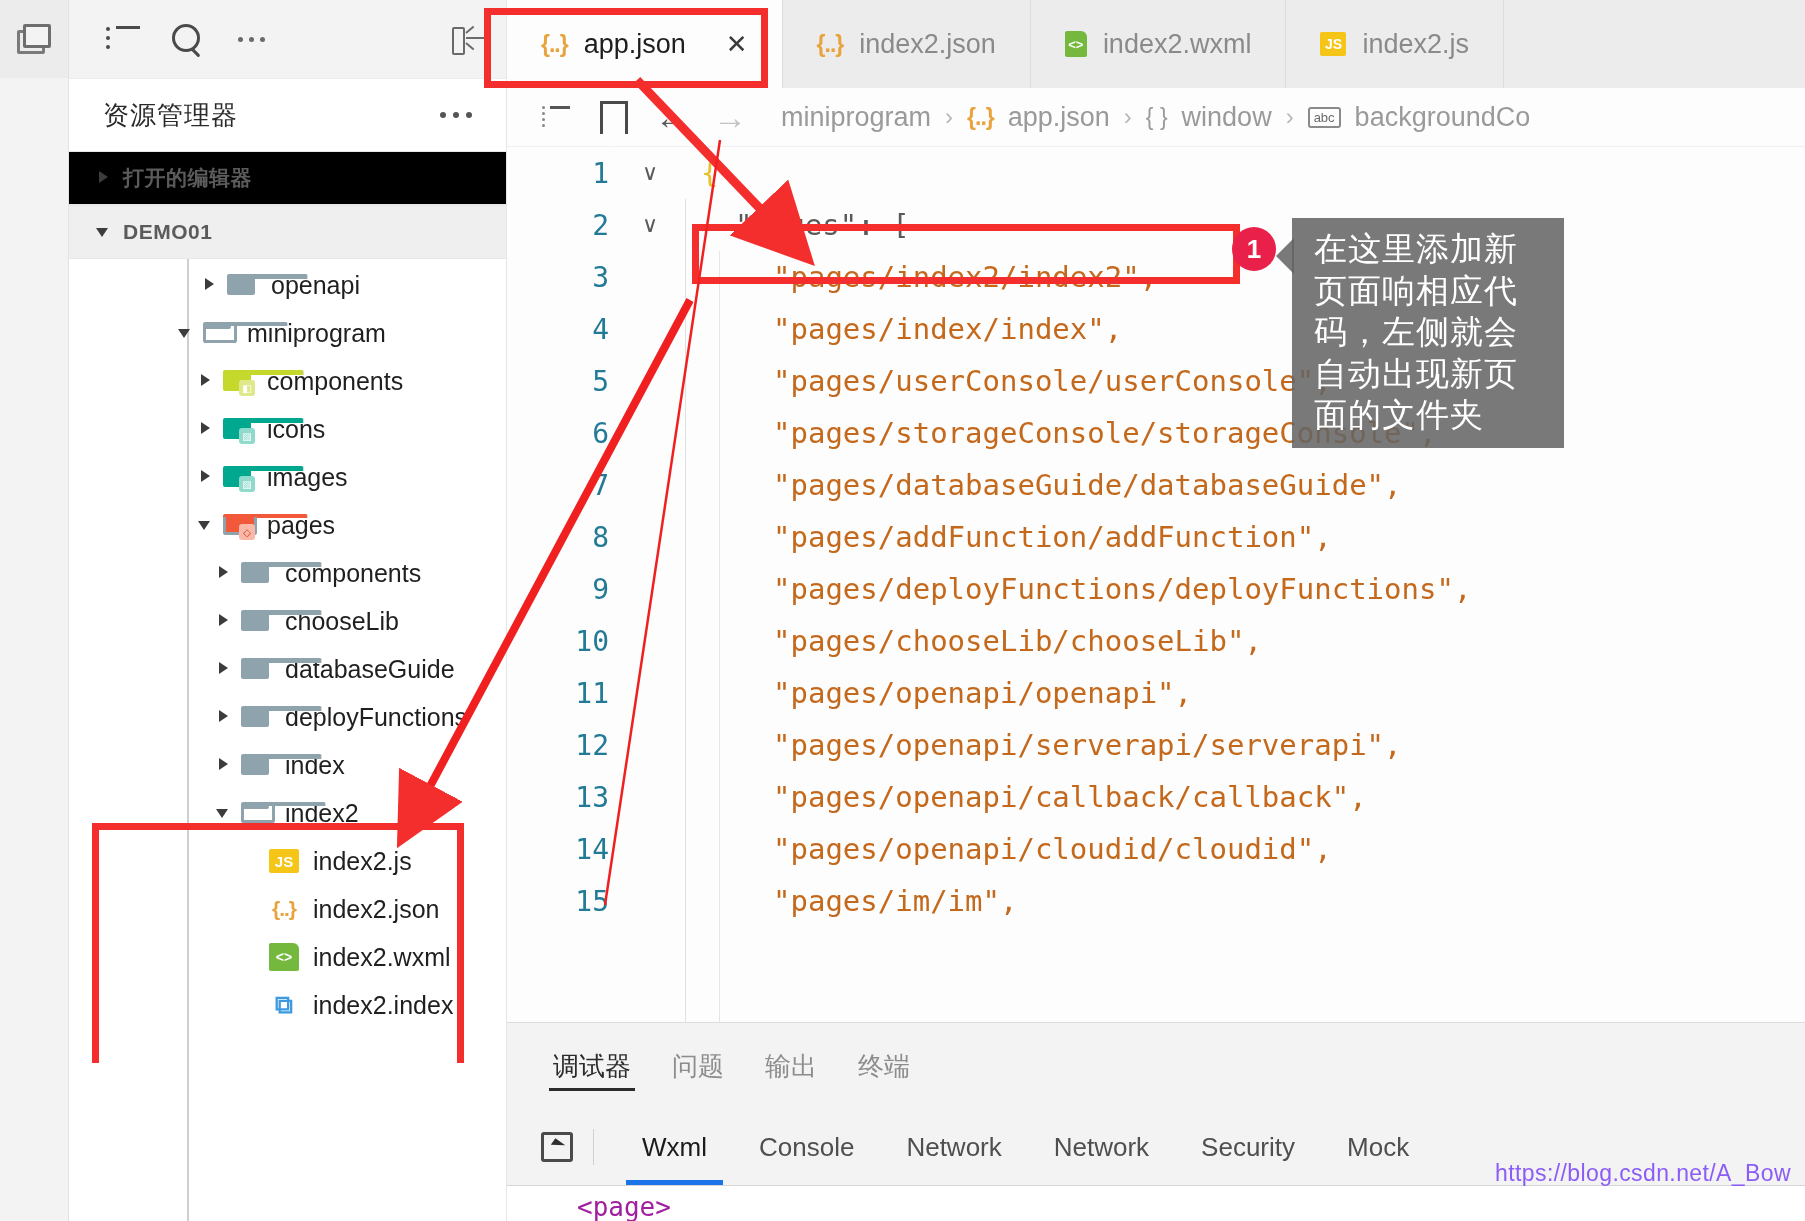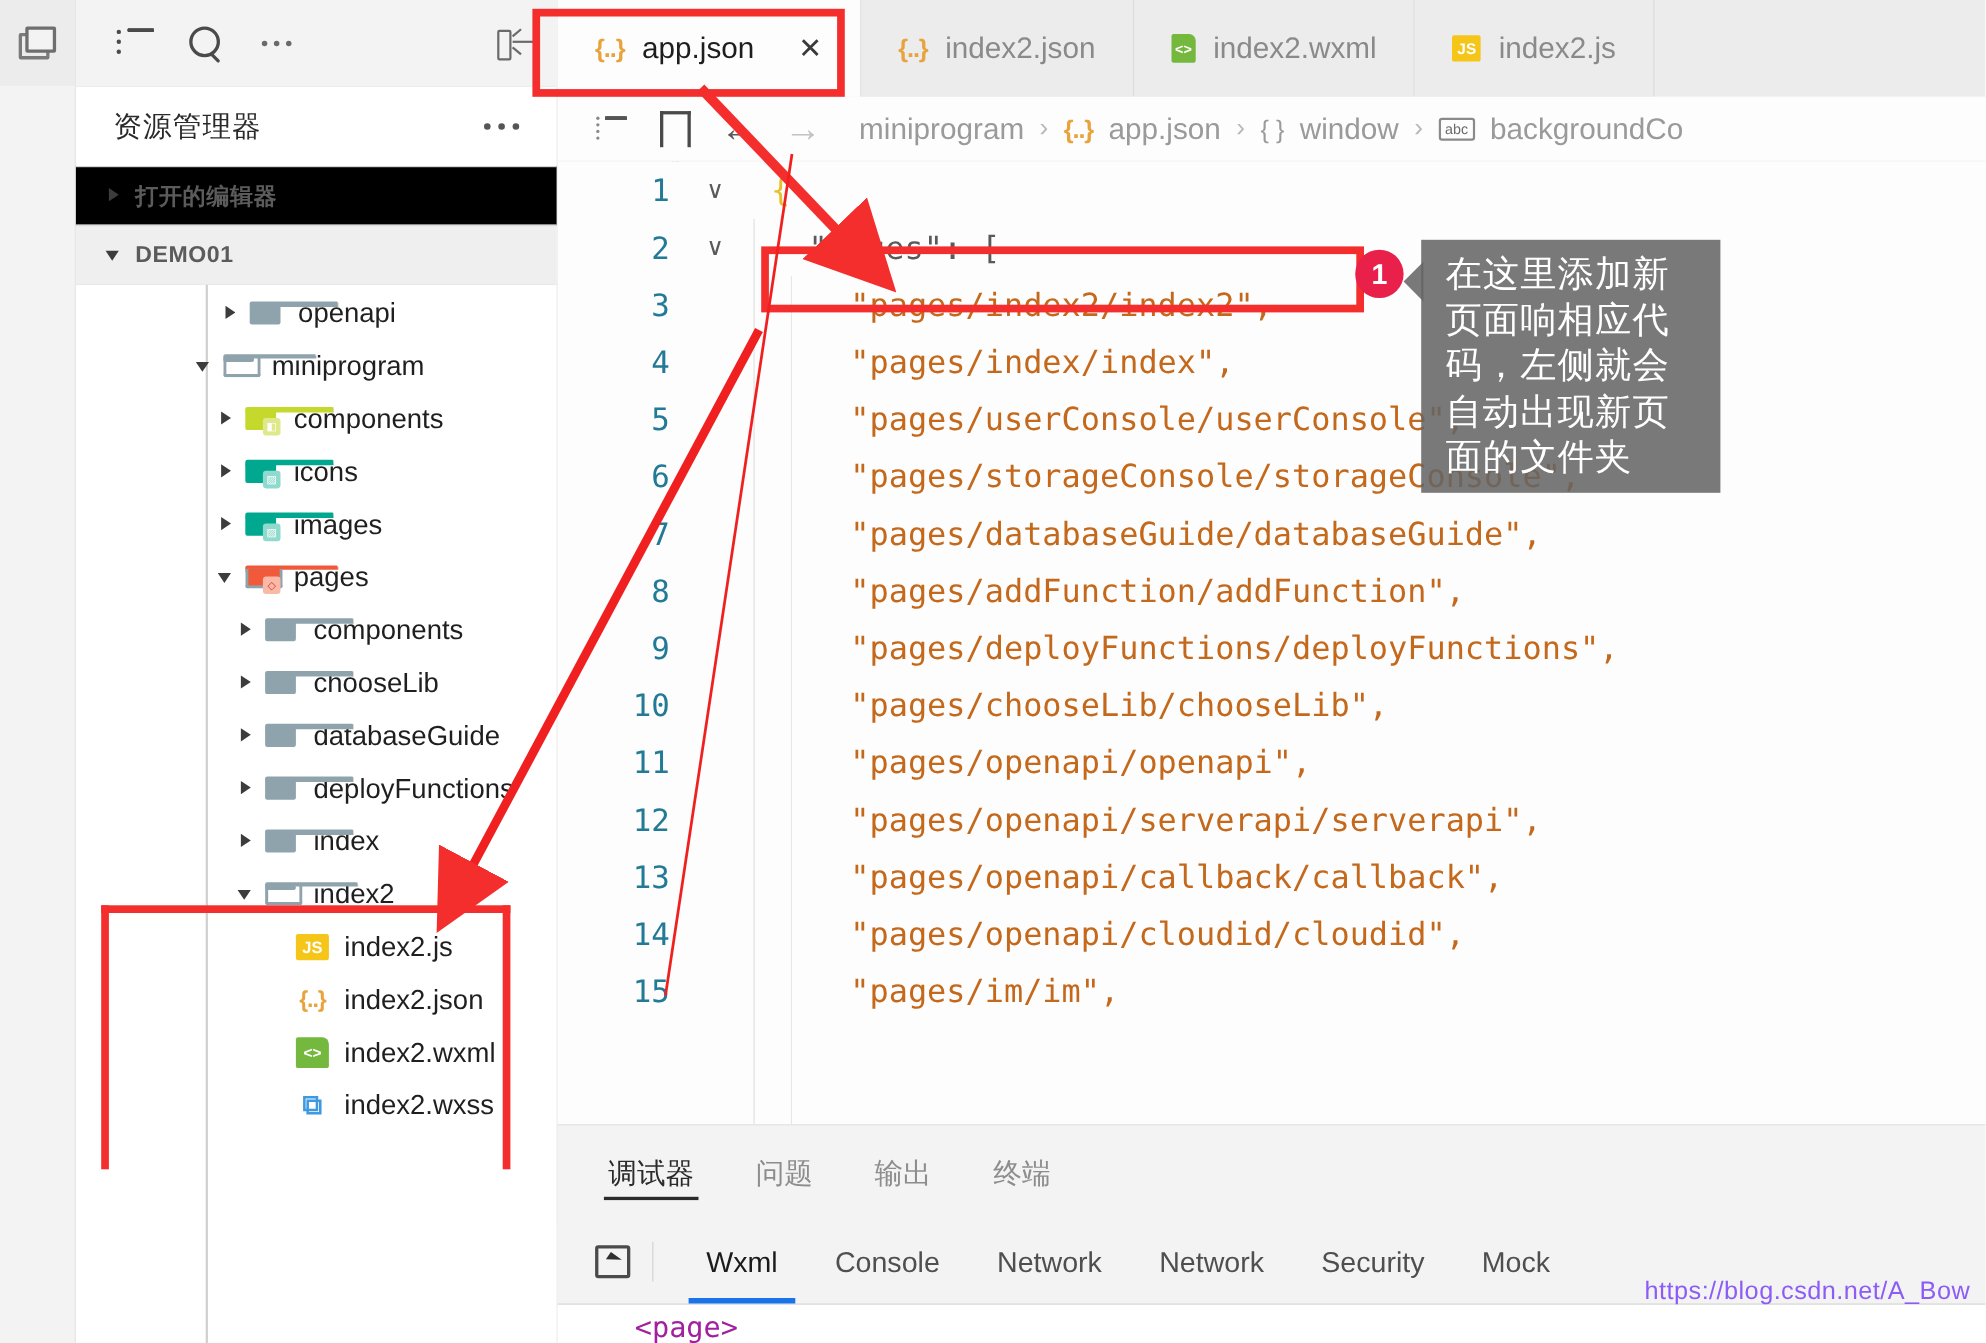--- a/index.html
+++ b/index.html
@@ -139,21 +139,21 @@
   .codearea{flex:1;position:relative;padding-left:12px;overflow:hidden;}
   .codearea .vline{position:absolute;left:12px;top:52px;bottom:0;width:1px;background:#e0e0e0;}
   .codearea .vline2{position:absolute;left:46px;top:104px;bottom:0;width:1px;background:#e6e6e6;}
   .cl{height:52px;display:flex;align-items:center;font-family:"DejaVu Sans Mono","Liberation Mono",monospace;font-size:29px;white-space:pre;}
   .key{color:#5a5a5a;}
   .str{color:#c4691c;}
   .brace{color:#e8c02a;}
 
   
   .panel{height:198px;flex:0 0 198px;background:#f3f3f3;border-top:1px solid #dddddd;display:flex;flex-direction:column;}
-  .panel-tabs{height:86px;display:flex;align-items:flex-start;padding-left:42px;gap:48px;}
+  .panel-tabs{height:86px;display:flex;align-items:flex-start;padding-left:42px;gap:33px;}
   .ptab{font-size:26px;color:#8d8d8d;position:relative;height:100%;display:flex;align-items:center;padding:0 4px;}
   .ptab.active{color:#2b2b2b;}
   .ptab.active:after{content:"";position:absolute;left:0;right:0;bottom:18px;height:3px;background:#2b2b2b;}
   .dev-tabs{height:76px;background:#f3f3f3;display:flex;align-items:center;padding-left:32px;gap:0;border-bottom:1px solid #d6d6d6;position:relative;}
   .ico-inspect{width:34px;height:32px;position:relative;margin-right:6px;}
   .ico-inspect .bx{position:absolute;left:2px;top:1px;width:26px;height:24px;border:3px solid #4a4a4a;border-radius:3px;}
   .ico-inspect .cur{position:absolute;left:13px;top:10px;width:0;height:0;border-left:12px solid #2f2f2f;border-bottom:8px solid transparent;transform:rotate(35deg);}
   .dev-sep{width:1px;height:36px;background:#cfcfcf;margin:0 22px 0 14px;}
   .dtab{font-size:26px;color:#4f4f4f;padding:0 26px;height:100%;display:flex;align-items:center;position:relative;}
   .dtab.active{color:#1b1b1b;}
@@ -395,21 +395,21 @@
         <span>index2.json</span>
       </div>
 
       <div class="row" style="padding-left:200px">
         <span class="ficon wxml">&lt;&gt;</span>
         <span>index2.wxml</span>
       </div>
 
       <div class="row" style="padding-left:200px">
         <span class="ficon wxss">⧉</span>
-        <span>index2.wxss</span>
+        <span>index2.index</span>
       </div>
     </div>
   </div>
 
   <div class="main">
 
     <div class="tabbar">
       <div class="tab active">
         <span class="tico json">{..}</span>
         <span>app.json</span>

